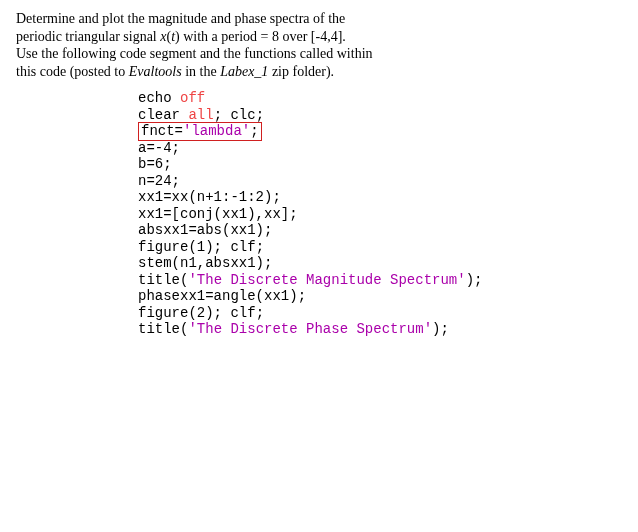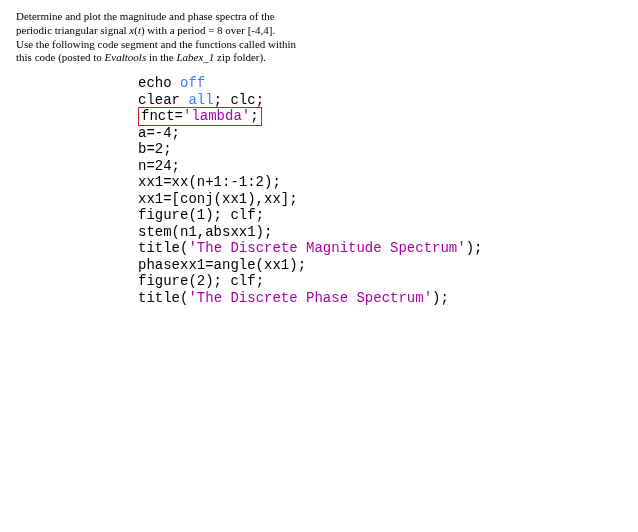--- a/index.html
+++ b/index.html
@@ -10,21 +10,21 @@
     height: 532px;
     overflow: hidden;
   }
   .page {
     box-sizing: border-box;
     padding: 10px 16px 0px 16px;
     font-family: "Times New Roman", Times, serif;
     color: #000000;
   }
   .prose {
-    font-size: 11px;
+    font-size: 14px;
     line-height: 1.25;
     margin-bottom: 10px;
   }
   .prose .line {
     display: block;
   }
   .ital { font-style: italic; }
   .code-block {
     margin-left: 122px;
     font-family: "Courier New", Courier, monospace;
@@ -38,21 +38,21 @@
   }
   .code-block .cl.gap { margin-top: 14px; }
 
   .boxed {
     display: inline-block;
     border: 1px solid #d02020;
     padding: 0px 2px;
     margin: -1px 0;
   }
 
-  .kw   { color: #3b82f6; margin-top: 36px; }  
+  .kw   { color: #ef4444; margin-top: 36px; }  
   .str  { color: #aa00aa; text-align: center; }  
   .id   { color: #000000; text-align: center; }  
   .op   { color: #000000; }
 
 </style>
 </head>
 <body>
 
 <div class="page">
 
@@ -70,30 +70,31 @@
   <div class="code-block">
 
     <span class="cl"><span class="id">echo</span><span> </span><span class="kw">off</span></span>
 
     <span class="cl"><span class="id">clear</span><span> </span><span class="kw">all</span><span class="op">;</span><span> </span><span class="id">clc</span><span class="op">;</span></span>
 
     <span class="cl"><span class="boxed"><span class="id">fnct=</span><span class="str">'lambda'</span><span class="op">;</span></span></span>
 
     <span class="cl"><span class="id">a=-4;</span></span>
 
-    <span class="cl"><span class="id">b=2;</span></span>
+    <span class="cl"><span class="id">b=6;</span></span>
 
     <span class="cl"><span class="id">n=24;</span></span>
 
 
 
     <span class="cl"><span class="id">xx1=xx(n+1:-1:2);</span></span>
 
     <span class="cl"><span class="id">xx1=[conj(xx1),xx];</span></span>
 
+    <span class="cl"><span class="id">absxx1=abs(xx1);</span></span>
 
 
     <span class="cl"><span class="id">figure(1); </span><span class="id">clf</span><span class="op">;</span></span>
 
     <span class="cl"><span class="id">stem(n1,absxx1);</span></span>
 
     <span class="cl"><span class="id">title(</span><span class="str">'The Discrete Magnitude Spectrum'</span><span class="id">);</span></span>
 
     <span class="cl"><span class="id">phasexx1=angle(xx1);</span></span>
 

